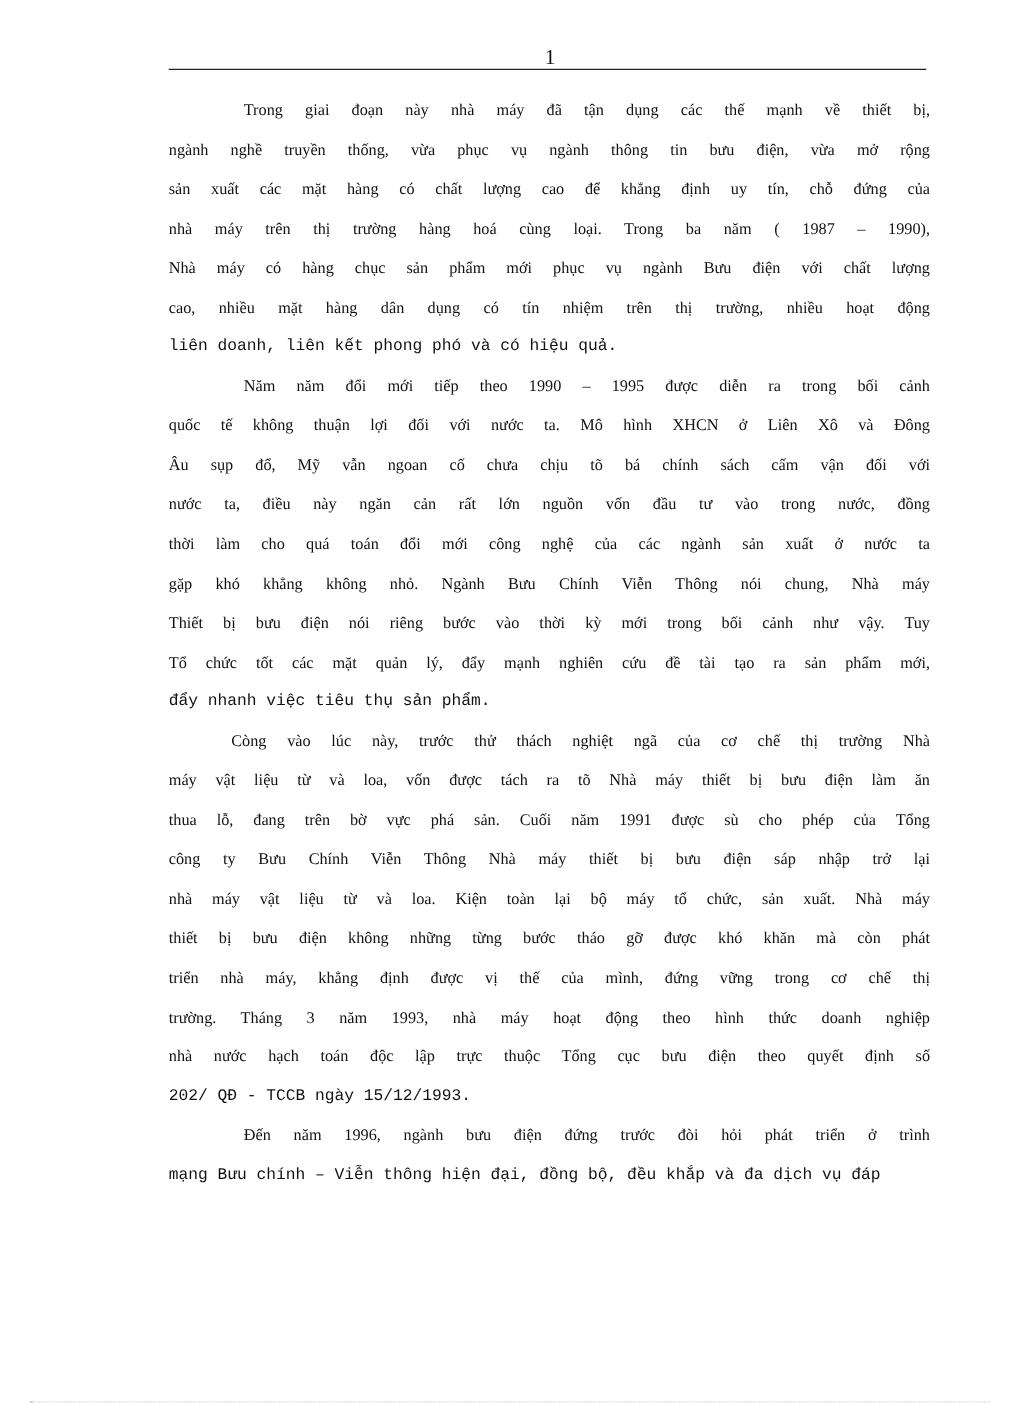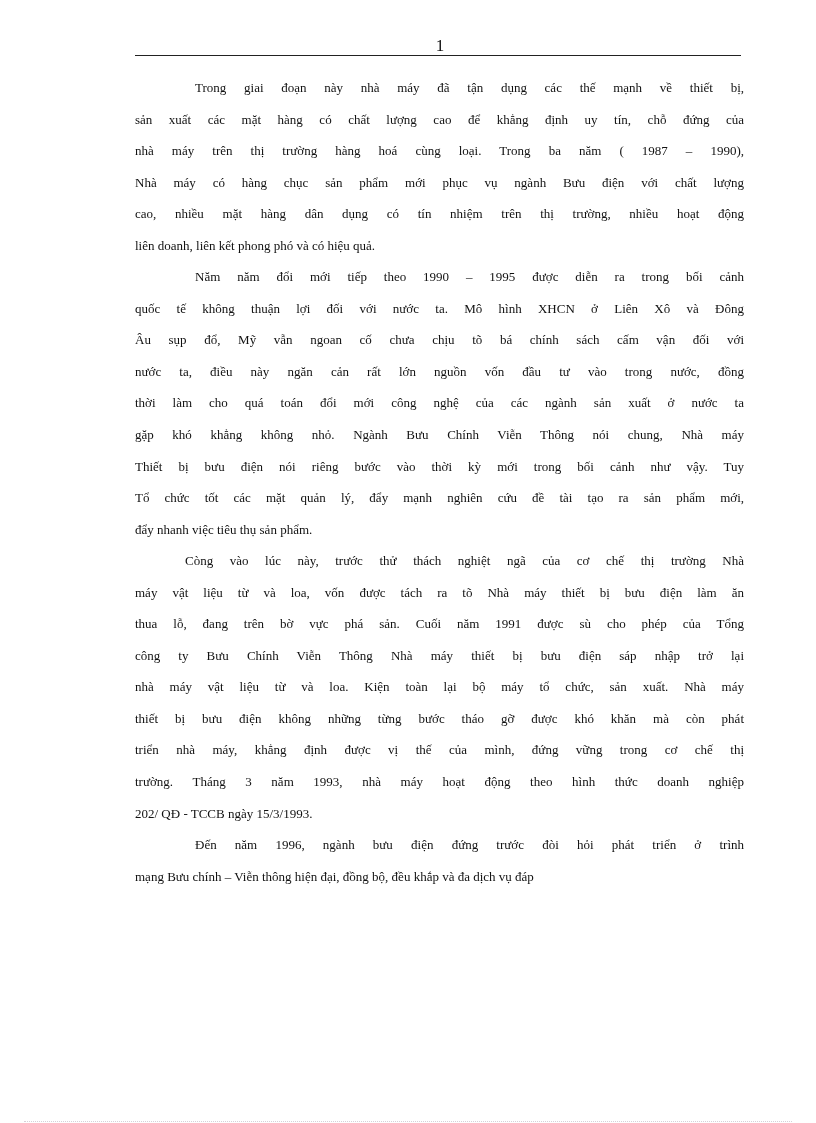--- a/index.html
+++ b/index.html
@@ -16,38 +16,39 @@
       position: absolute; left: 135px; width: 606px; top: 55px;
       border-top: 1px solid #222222; height: 0;
     }
     .body-text {
       position: absolute; left: 135px; top: 72px; width: 609px;
     }
     .line {
       height: 31.55px; line-height: 31.55px; font-size: 13px;
       white-space: nowrap; text-align: justify; text-align-last: justify;
     }
-    .line.last { text-align-last: left; }
+    .line.last { text-align-last: left; font-family: Liberation Mono, monospace; }
     .line.indent { padding-left: 60px; }
     .line.indent-small { padding-left: 50px; }
     .page-bottom {
       position: absolute; left: 24px; right: 24px; top: 1121px;
       border-top: 1px dotted #d8d0d8; height: 0;
     }
   </style>
 </head>
 <body>
 
 <div class="page-number">1</div>
 <div class="header-rule"></div>
 
 <div class="body-text">
 
   <div>
     <div class="line indent">Trong giai  đoạn này nhà máy  đã tận dụng các thế mạnh về thiết bị,</div>
+    <div class="line">ngành nghề truyền thống, vừa phục vụ ngành thông tin bưu điện, vừa mở rộng</div>
     <div class="line">sản xuất các mặt hàng có chất lượng cao để khẳng định uy tín, chỗ đứng của</div>
     <div class="line">nhà máy trên thị trường hàng hoá cùng loại. Trong ba năm ( 1987 – 1990),</div>
     <div class="line">Nhà máy có hàng chục sản phẩm mới phục vụ ngành Bưu điện với chất lượng</div>
     <div class="line">cao, nhiều mặt hàng dân dụng có tín nhiệm trên thị trường, nhiều hoạt động</div>
     <div class="line last">liên doanh, liên kết phong phó và có hiệu quả.</div>
   </div>
 
   <div>
     <div class="line indent">Năm năm đổi mới tiếp theo 1990 – 1995 được diễn ra trong bối cảnh</div>
     <div class="line">quốc tế không thuận lợi đối với nước ta. Mô hình XHCN ở Liên Xô và Đông</div>
@@ -62,21 +63,22 @@
 
   <div>
     <div class="line indent-small">Còng vào lúc này, trước thử thách nghiệt ngã của cơ chế thị trường Nhà</div>
     <div class="line">máy vật liệu từ và loa, vốn được tách ra tõ Nhà máy thiết bị bưu điện làm ăn</div>
     <div class="line">thua lỗ, đang trên bờ vực phá sản. Cuối năm 1991 được sù cho phép của Tổng</div>
     <div class="line">công ty Bưu Chính Viễn Thông Nhà máy thiết bị bưu điện sáp nhập trở lại</div>
     <div class="line">nhà máy vật liệu từ và loa. Kiện toàn lại bộ máy tổ chức, sản xuất. Nhà máy</div>
     <div class="line">thiết bị bưu điện không những từng bước tháo gỡ được khó khăn mà còn phát</div>
     <div class="line">triển nhà máy, khẳng định được vị thế của mình, đứng vững trong cơ chế thị</div>
     <div class="line">trường. Tháng 3 năm 1993, nhà máy hoạt động theo hình thức doanh nghiệp</div>
-    <div class="line last">202/ QĐ - TCCB ngày 15/3/1993.</div>
+    <div class="line">nhà nước hạch toán độc lập trực thuộc Tổng cục bưu điện theo quyết định số</div>
+    <div class="line last">202/ QĐ - TCCB ngày 15/12/1993.</div>
   </div>
 
   <div>
     <div class="line indent">Đến năm 1996, ngành bưu điện đứng trước đòi hỏi phát triển ở trình</div>
     <div class="line last">mạng Bưu chính – Viễn thông hiện đại, đồng bộ, đều khắp và đa dịch vụ đáp</div>
   </div>
 
 </div>
 
 <div class="page-bottom"></div>

